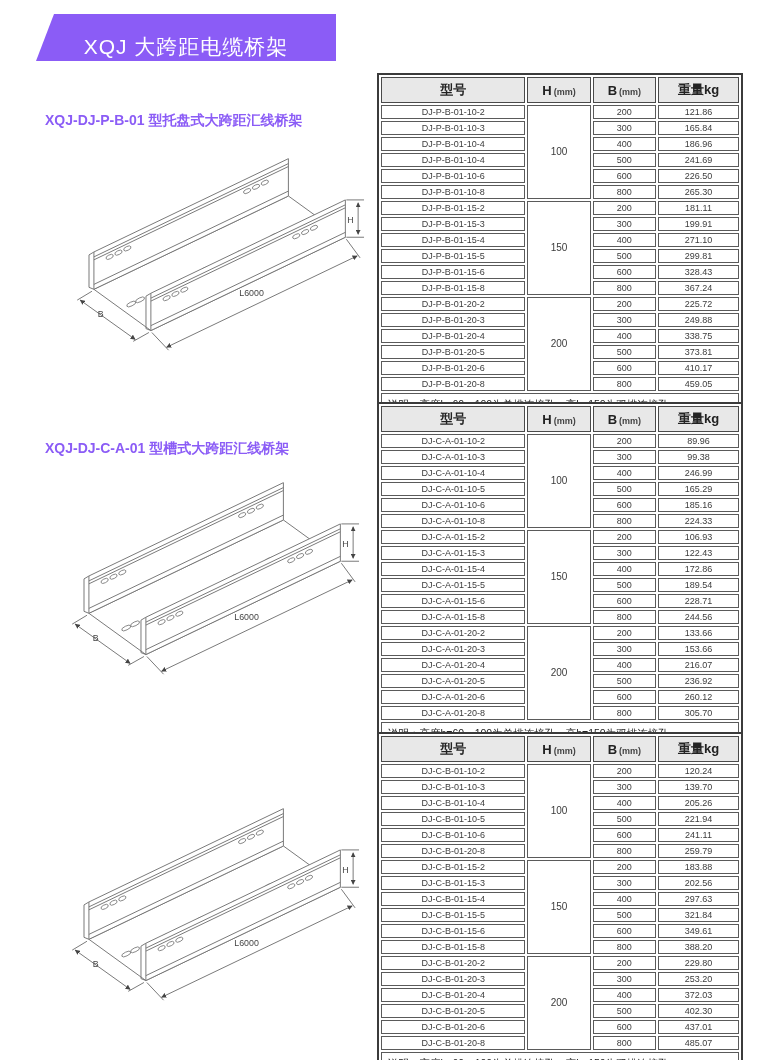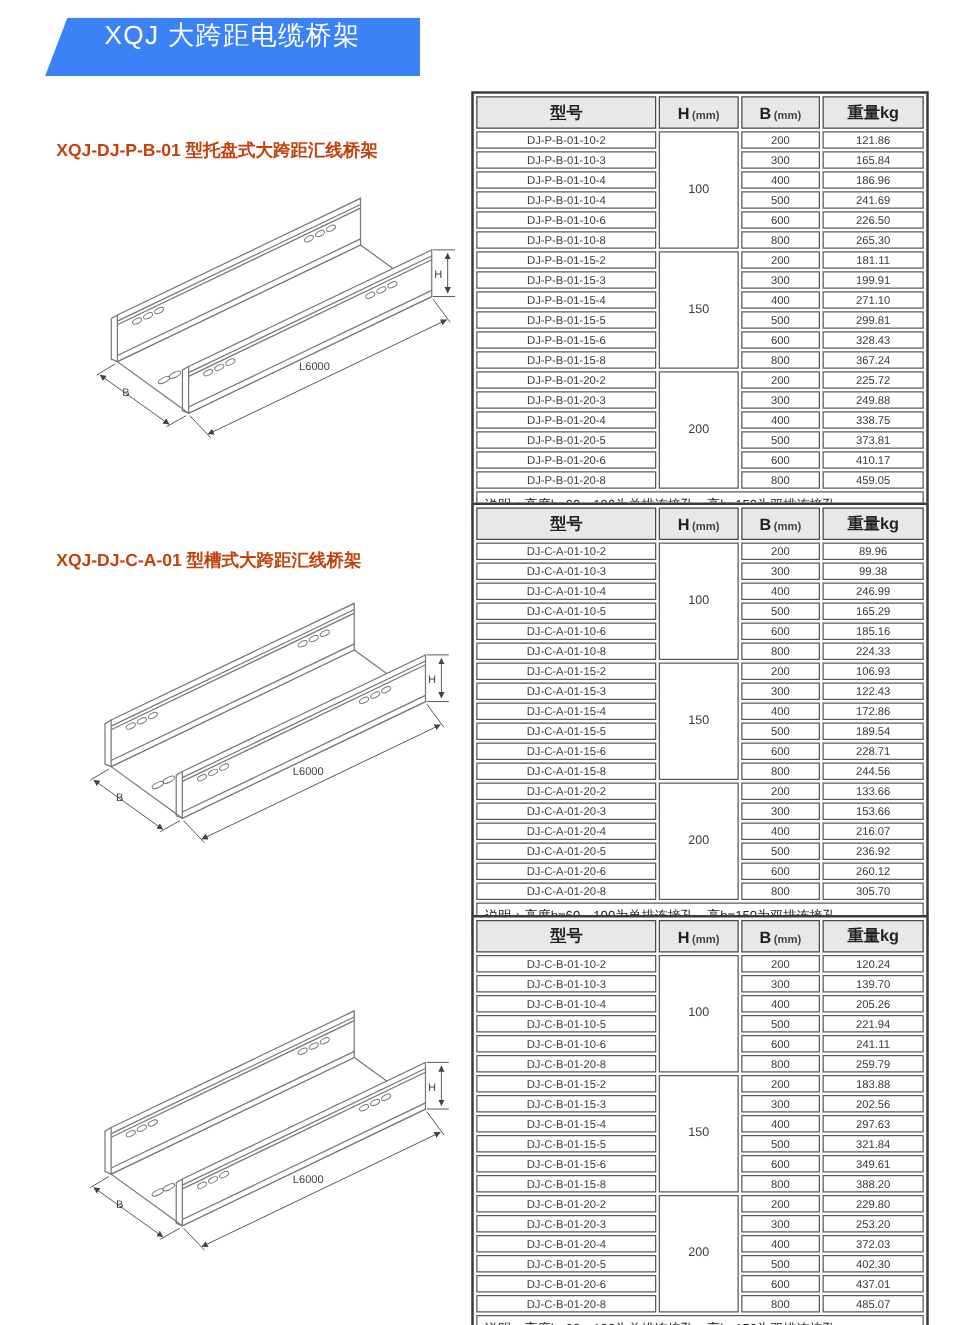--- a/index.html
+++ b/index.html
@@ -1,26 +1,26 @@
 <!DOCTYPE html>
 <html><head>
 <meta charset="utf-8">
 <style>
   html,body{margin:0;padding:0;background:#ffffff;}
   .page{position:relative;width:780px;height:1060px;background:#fff;overflow:hidden;
         font-family:"Liberation Sans","DejaVu Sans",sans-serif;}
 
   
-  .banner{position:absolute;left:36px;top:14px;width:300px;height:47px;background:#3b82f6;
+  .banner{position:absolute;left:36px;top:14px;width:300px;height:47px;background:#8b5cf6;
           clip-path:polygon(18px 0,100% 0,100% 100%,0 100%);
-          display:flex;align-items:flex-start;justify-content:center;}
+          display:flex;align-items:flex-end;justify-content:center;}
   .banner-title{color:#fff;font-size:21px;letter-spacing:1px;}
 
   
-  .section-title{position:absolute;left:45px;font-size:14px;font-weight:600;color:#c2410c;white-space:nowrap;}
+  .section-title{position:absolute;left:45px;font-size:14px;font-weight:600;color:#8b5cf6;white-space:nowrap;}
   #title-0{top:112px;} #title-1{top:440px;} #title-2{top:770px;}
 
   
   .drawing{position:absolute;width:334px;height:221px;}
   #drawing-0{left:33px;top:140px;} #drawing-1{left:28px;top:464px;} #drawing-2{left:28px;top:790px;}
   .drawing svg{width:100%;height:100%;}
 
   
   .spec-table-container{position:absolute;left:377px;width:366px;}
   #table-0{top:73px;} #table-1{top:402px;} #table-2{top:732px;}

